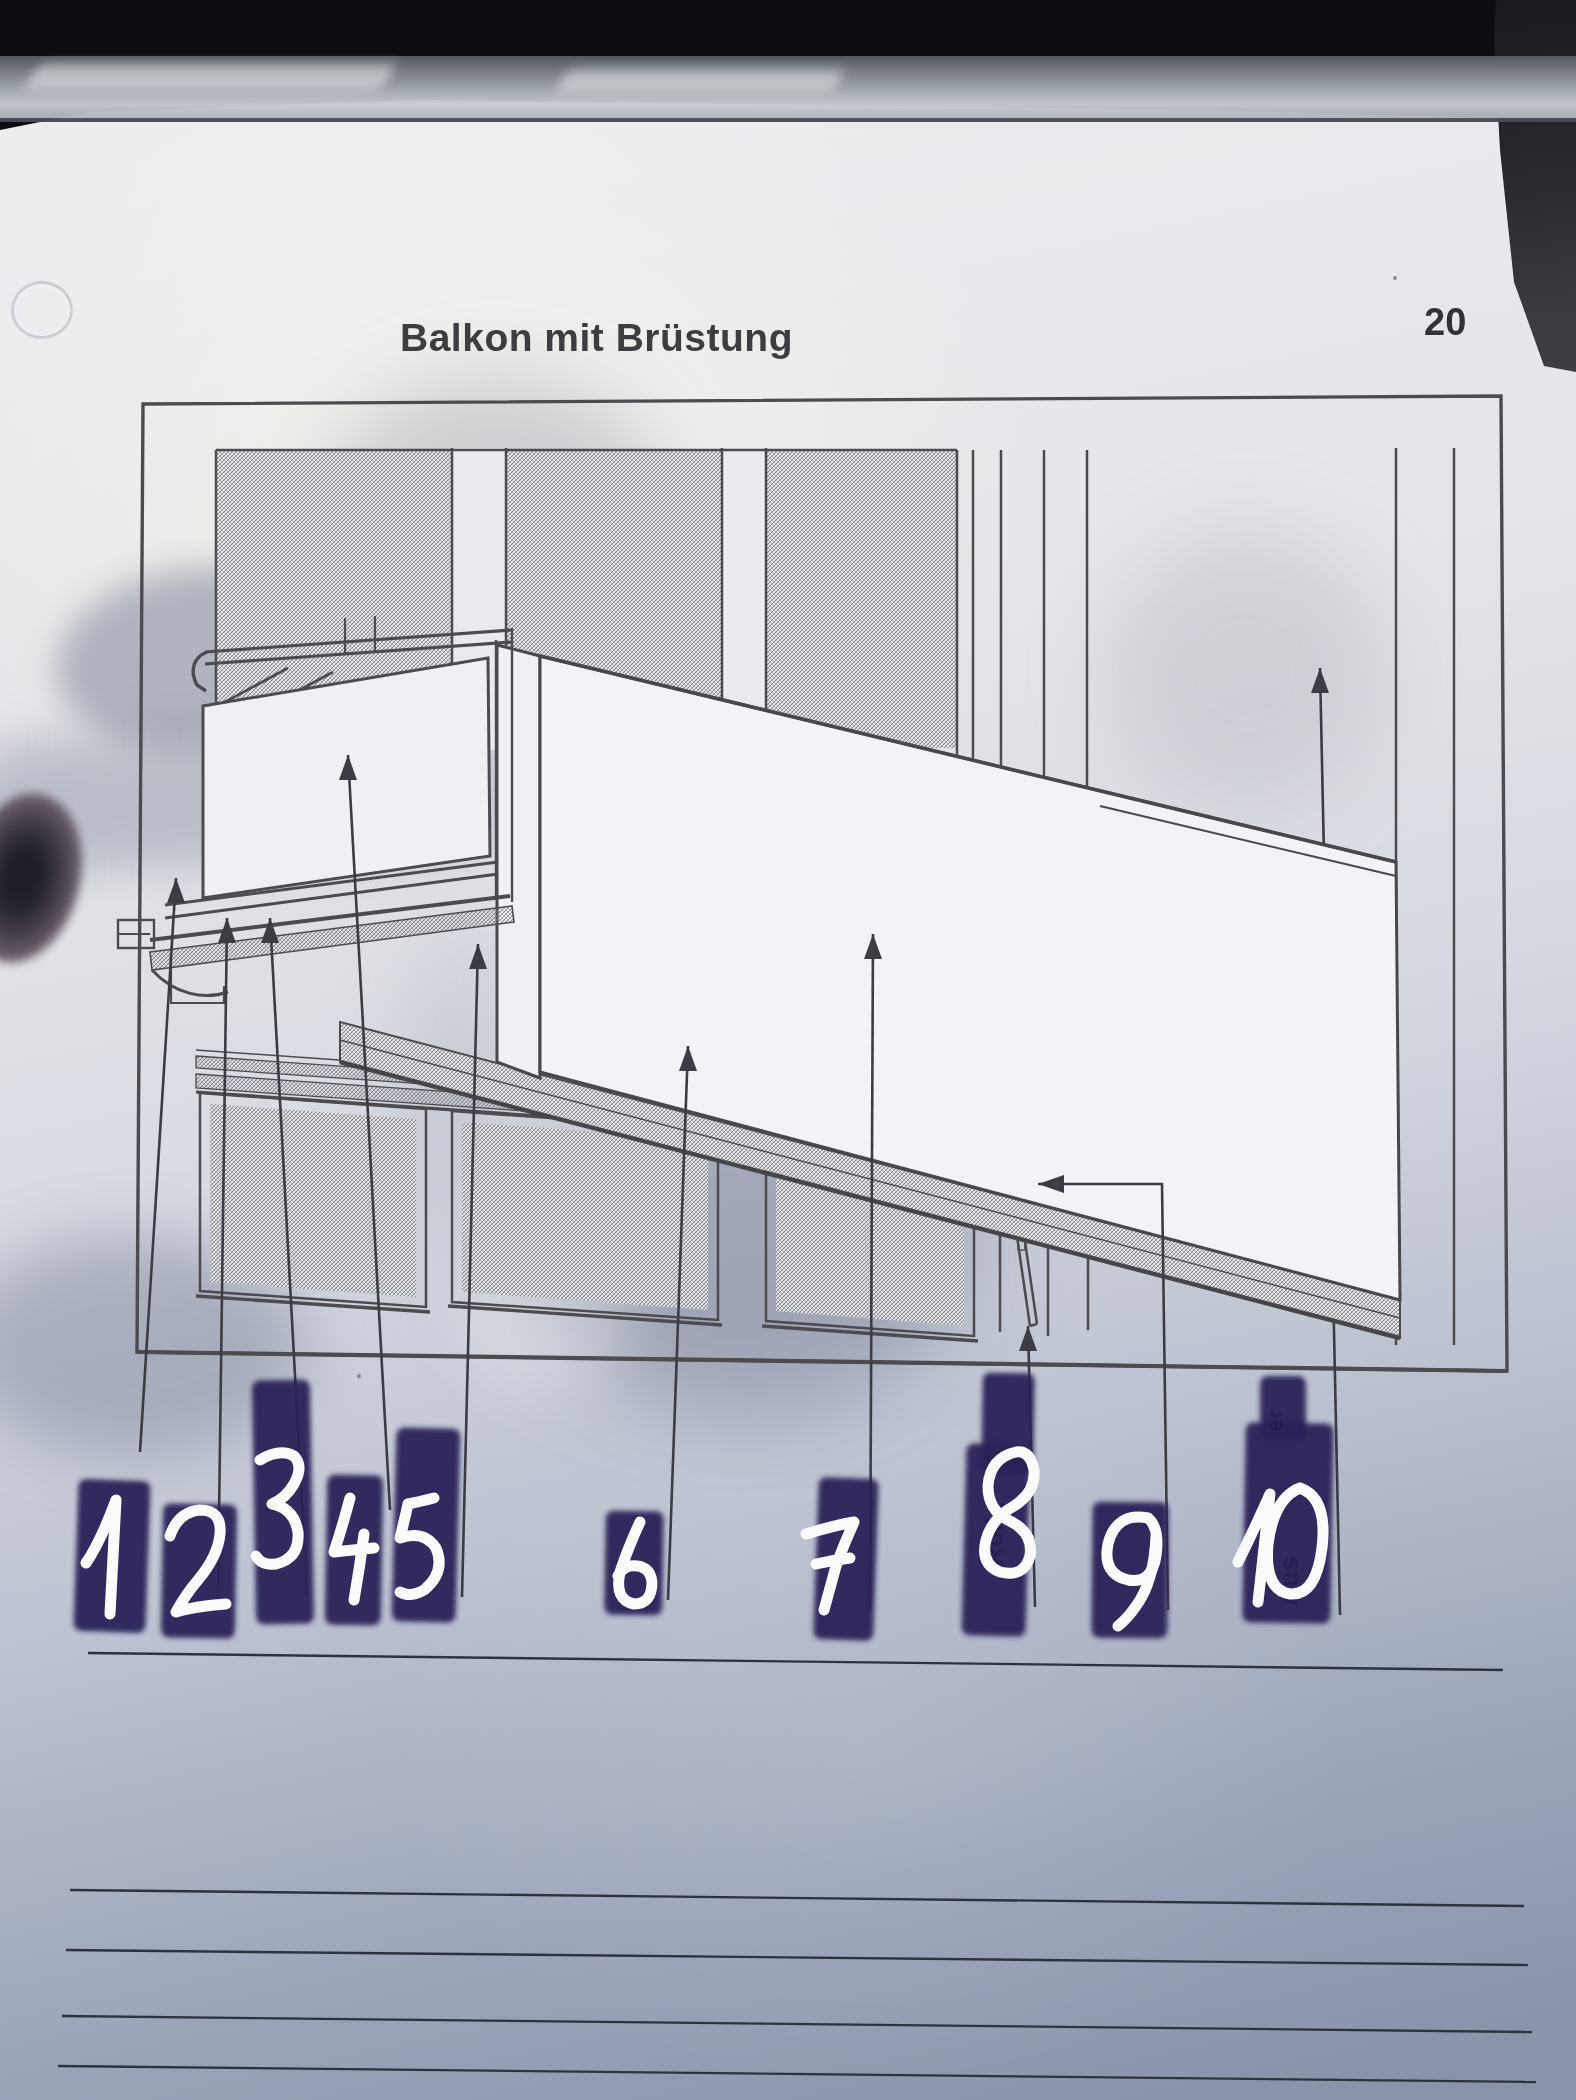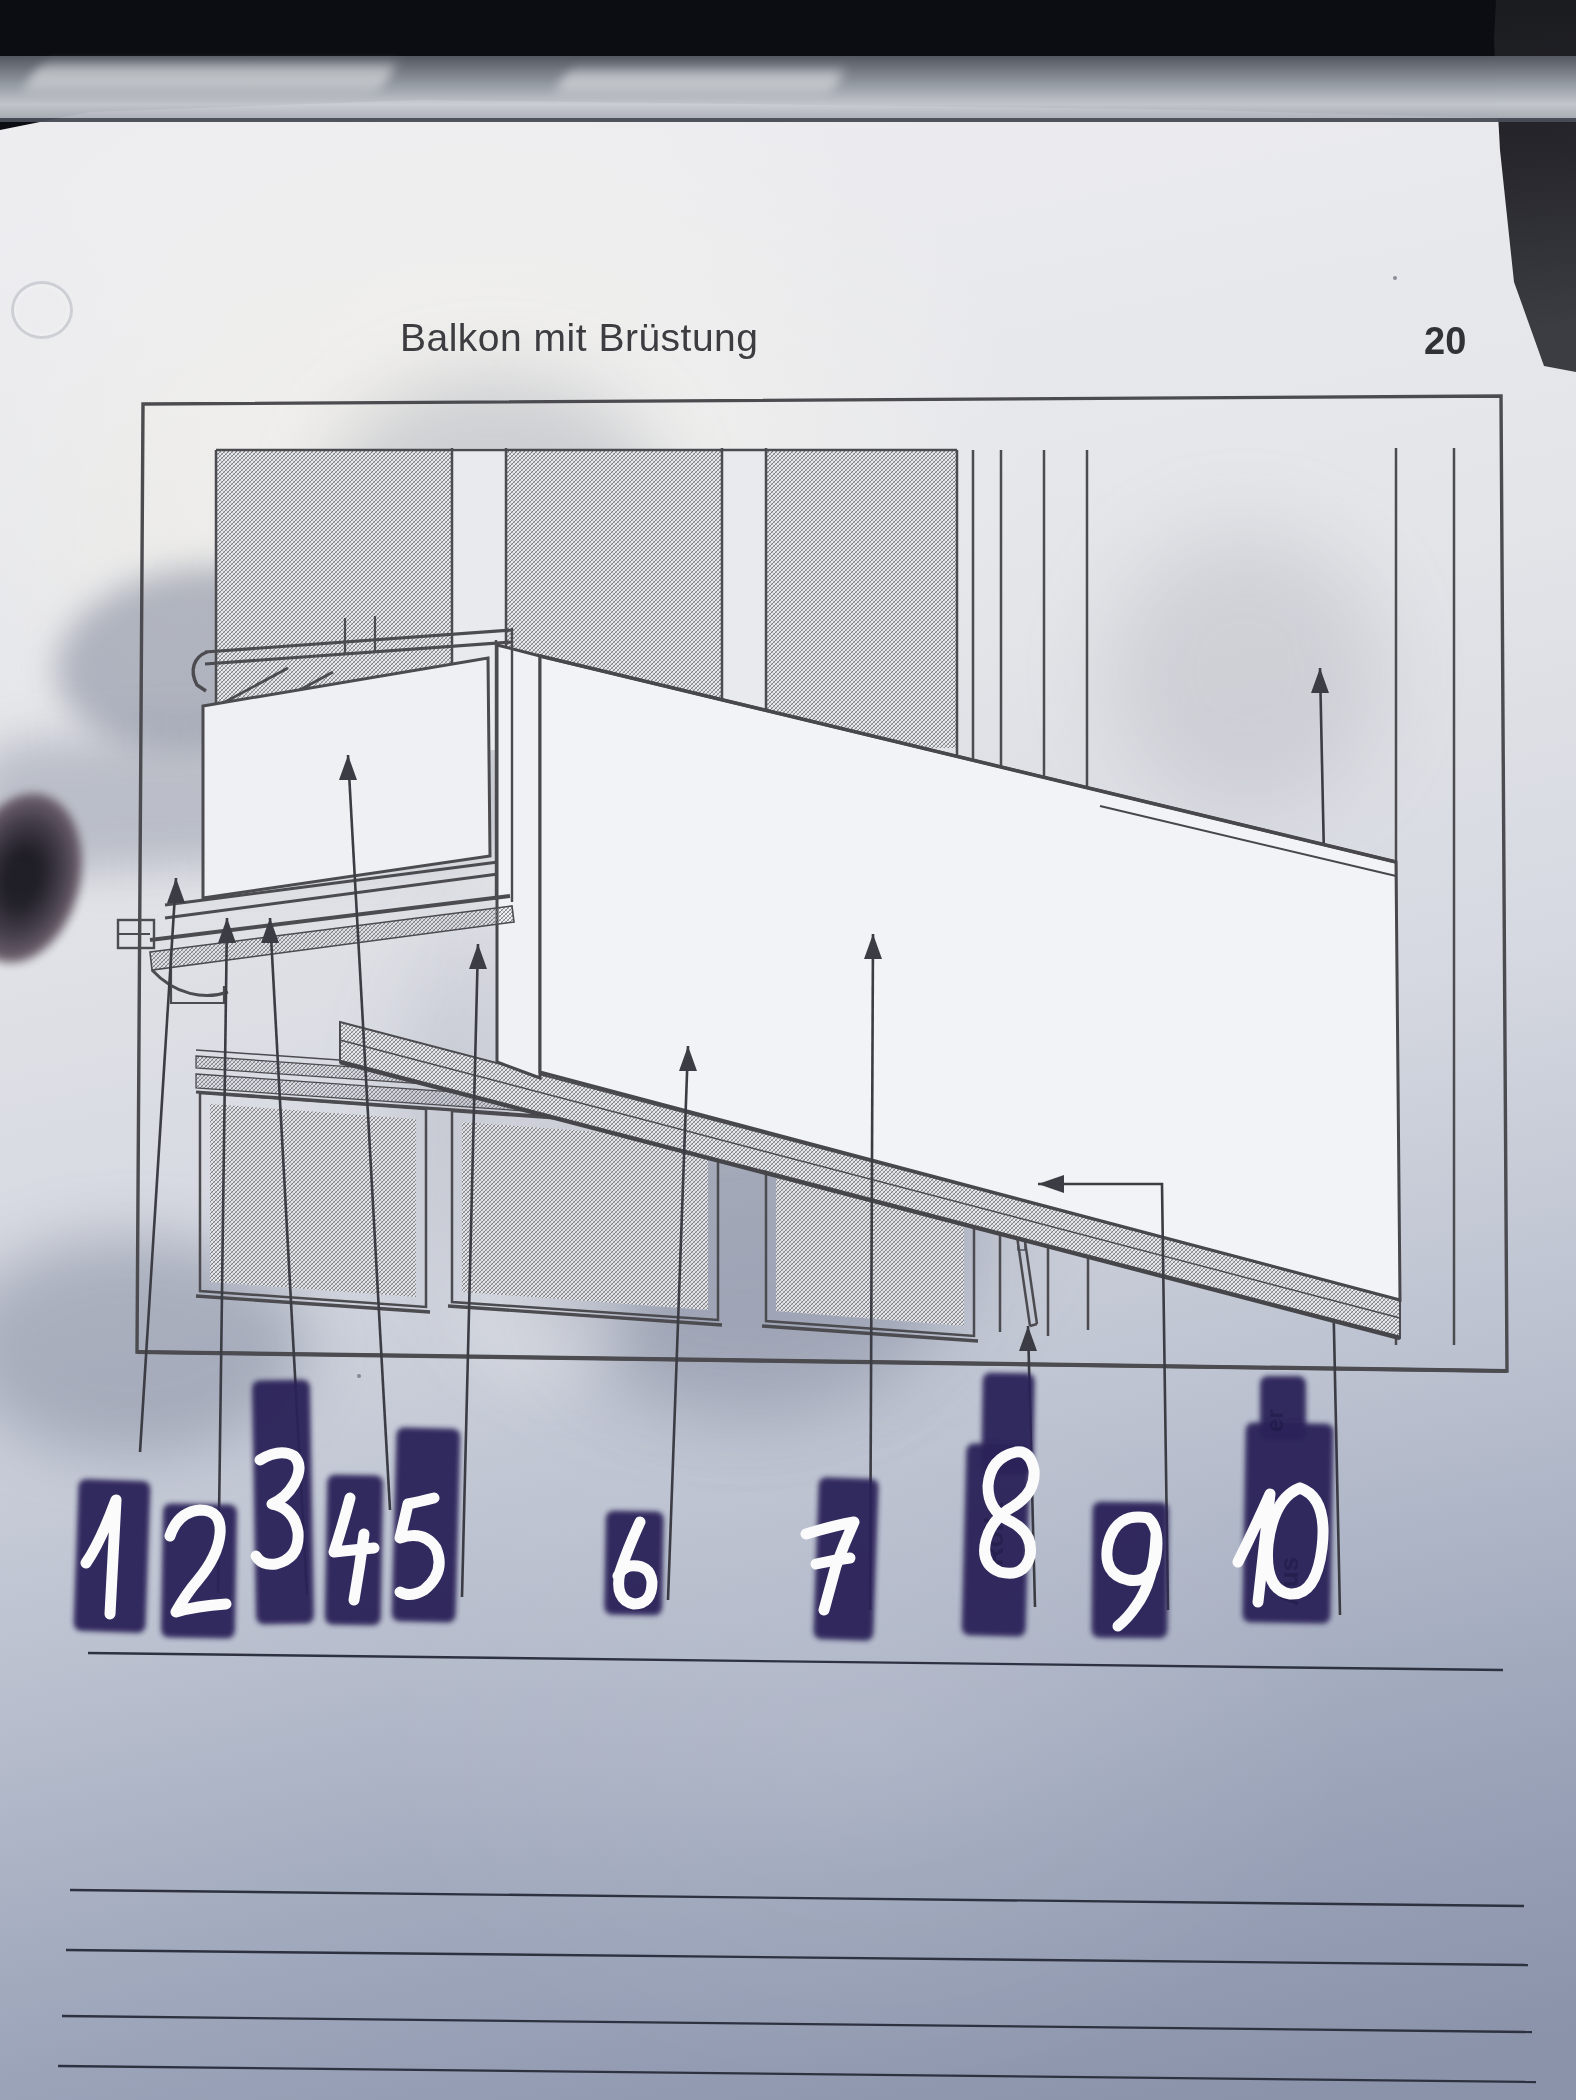--- a/index.html
+++ b/index.html
@@ -31,22 +31,22 @@
   #sh-up{left:325px;top:375px;width:340px;height:270px;background:rgba(148,152,165,.38);filter:blur(36px);}
   #sh-bl{left:-45px;top:1235px;width:350px;height:220px;background:rgba(105,113,138,.38);filter:blur(30px);}
   #sh-rt{left:1110px;top:530px;width:270px;height:280px;background:rgba(160,163,174,.28);filter:blur(40px);}
   #sheen{left:468px;top:590px;width:175px;height:800px;background:rgba(255,255,255,.26);filter:blur(26px);transform:rotate(2deg);border-radius:80px;}
   #fingertip{left:-36px;top:792px;width:116px;height:172px;border-radius:50%;
      background:radial-gradient(closest-side,#17151d 30%,#3a3440 65%,#6d5f6c 100%);filter:blur(5px);opacity:.95;transform:rotate(14deg);}
   #hole-ring{left:11px;top:281px;width:56px;height:52px;border:3px solid #c0c3cb;border-radius:50%;opacity:.7;
      box-shadow:inset 0 0 5px rgba(255,255,255,.7);}
   .speck{position:absolute;width:4px;height:4px;border-radius:50%;background:#737682;opacity:.8;}
   
-  #title{left:400px;top:316px;font-size:39px;font-weight:400;letter-spacing:.5px;color:#3d3d41;}
-  #pagenum{left:1424px;top:320px;font-size:38px;font-weight:600;color:#313237;}
+  #title{left:400px;top:316px;font-size:39px;font-weight:700;letter-spacing:.5px;color:#3d3d41;}
+  #pagenum{left:1424px;top:301px;font-size:38px;font-weight:600;color:#313237;}
   svg{position:absolute;left:0;top:0;}
 </style>
 </head>
 <body>
 
 <div class="abs" id="paper"></div>
 
 <div class="abs" id="dark-wedge"></div>
 
 <div class="abs sh" id="sh-up"></div>

